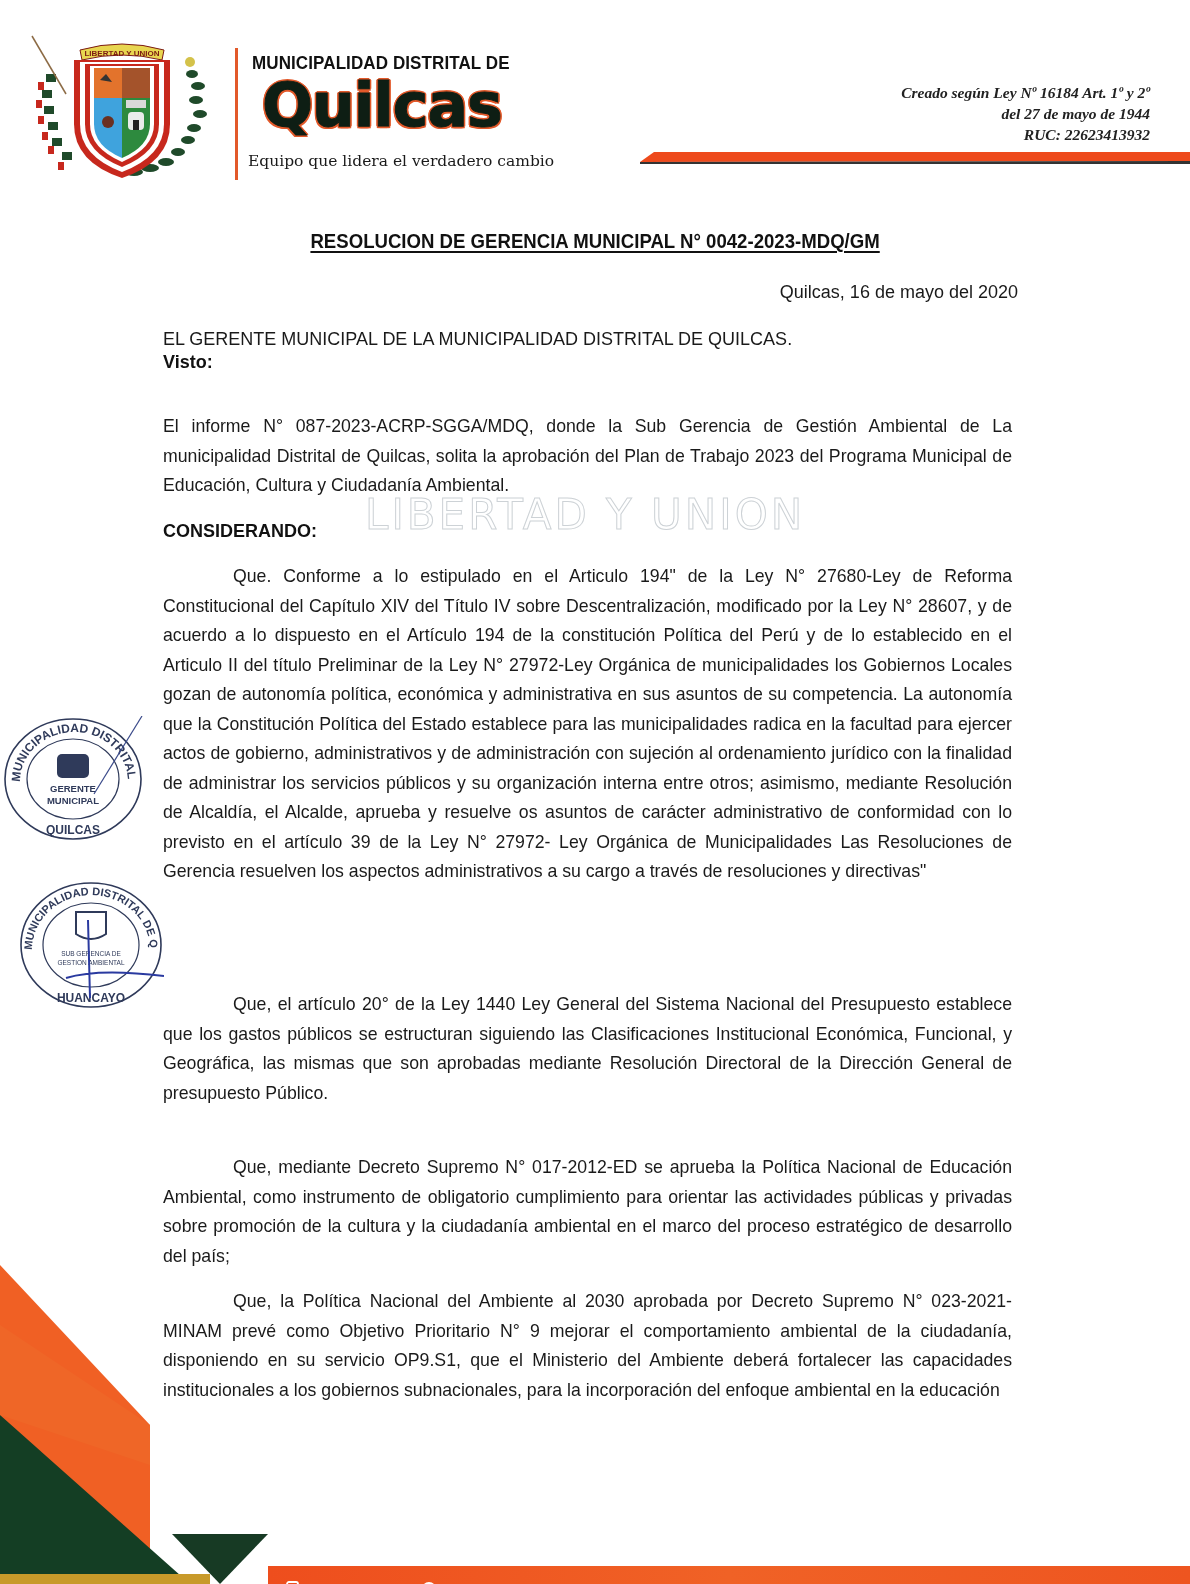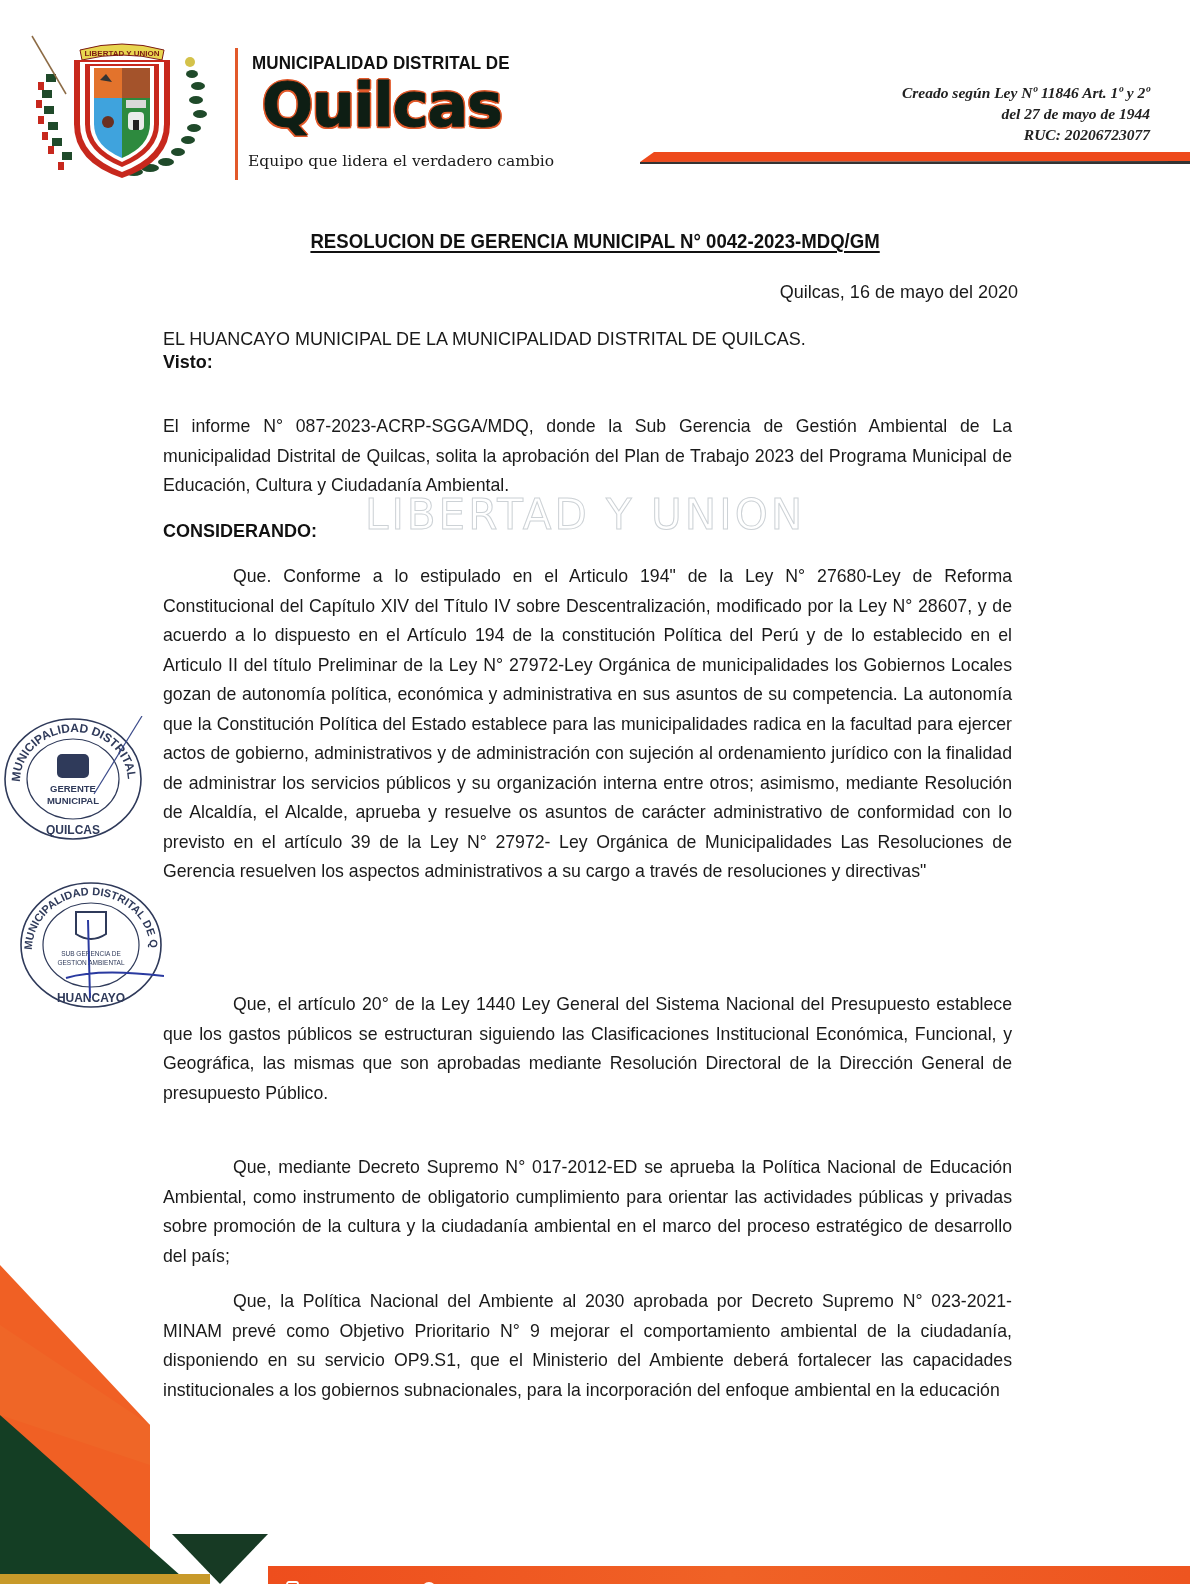--- a/index.html
+++ b/index.html
@@ -97,33 +97,33 @@
     <rect x="104" y="66" width="20" height="8" fill="#d9d9d9"></rect>
   </svg>
 </div>
 
 <div class="logo-divider"></div>
 <div class="logo-top">MUNICIPALIDAD DISTRITAL DE</div>
 <div class="logo-main">Quilcas</div>
 <div class="logo-tagline">Equipo que lidera el verdadero cambio</div>
 
 <div class="legal-block">
-  <div>Creado según  Ley Nº 11846 Art. 1º y 2º</div>
+  <div>Creado según  Ley Nº 16184 Art. 1º y 2º</div>
   <div>del 27 de mayo de 1944</div>
-  <div>RUC: 20206723077</div>
+  <div>RUC: 22623413932</div>
 </div>
 
 <svg class="header-stripe" viewBox="0 0 550 12" preserveAspectRatio="none">
   <polygon points="14,0 550,0 550,9 0,10" fill="#ee4a1c"></polygon>
   <polygon points="0,10 550,9 550,12 0,12" fill="#333"></polygon>
 </svg>
 
 <div class="doc-title"><span>RESOLUCION DE GERENCIA MUNICIPAL N° 0042-2023-MDQ/GM</span></div>
 <div class="doc-date">Quilcas, 16 de mayo del 2020</div>
-<div class="doc-issuer">EL HUANCAYO MUNICIPAL DE  LA MUNICIPALIDAD DISTRITAL DE QUILCAS.</div>
+<div class="doc-issuer">EL GERENTE MUNICIPAL DE  LA MUNICIPALIDAD DISTRITAL DE QUILCAS.</div>
 
 <div class="section-label" style="top:352px">Visto:</div>
 <div class="para" style="top:412px">El informe N° 087-2023-ACRP-SGGA/MDQ, donde la Sub Gerencia de Gestión Ambiental de La municipalidad Distrital de Quilcas, solita la aprobación del Plan de Trabajo 2023 del Programa Municipal de Educación, Cultura y Ciudadanía Ambiental.</div>
 
 <div class="watermark">LIBERTAD Y UNION</div>
 
 <div class="section-label" style="top:521px">CONSIDERANDO:</div>
 
 <div class="para indent" style="top:562px">Que. Conforme a lo estipulado en el Articulo 194" de la Ley N° 27680-Ley de Reforma Constitucional del Capítulo XIV del Título IV sobre Descentralización, modificado por la Ley N° 28607, y de acuerdo a lo dispuesto en el Artículo 194 de la constitución Política del Perú y de lo establecido en el Articulo II del título Preliminar de la Ley N° 27972-Ley Orgánica de municipalidades los Gobiernos Locales gozan de autonomía política, económica y administrativa en sus asuntos de su competencia. La autonomía que la Constitución Política del Estado establece para las municipalidades radica en la facultad para ejercer actos de gobierno, administrativos y de administración con sujeción al ordenamiento jurídico con la finalidad de administrar los servicios públicos y su organización interna entre otros; asimismo, mediante Resolución de Alcaldía, el Alcalde, aprueba y resuelve os asuntos de carácter administrativo de conformidad con lo previsto en el artículo 39 de la Ley N° 27972- Ley Orgánica de Municipalidades Las Resoluciones de Gerencia resuelven los aspectos administrativos a su cargo a través de resoluciones y directivas"</div>
 <div class="para indent" style="top:990px">Que, el artículo 20° de la Ley 1440 Ley General del Sistema Nacional del Presupuesto establece que los gastos públicos se estructuran siguiendo las Clasificaciones Institucional Económica, Funcional, y Geográfica, las mismas que son aprobadas mediante Resolución Directoral de la Dirección General de presupuesto Público.</div>

